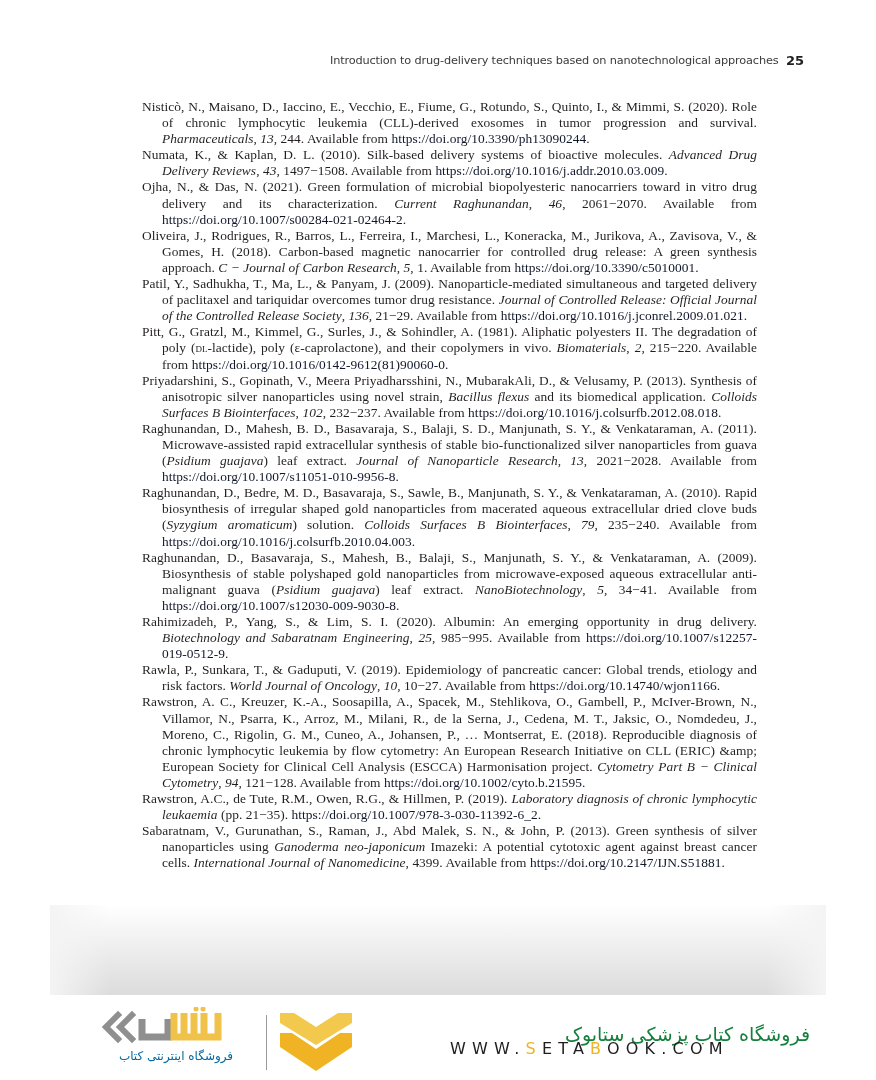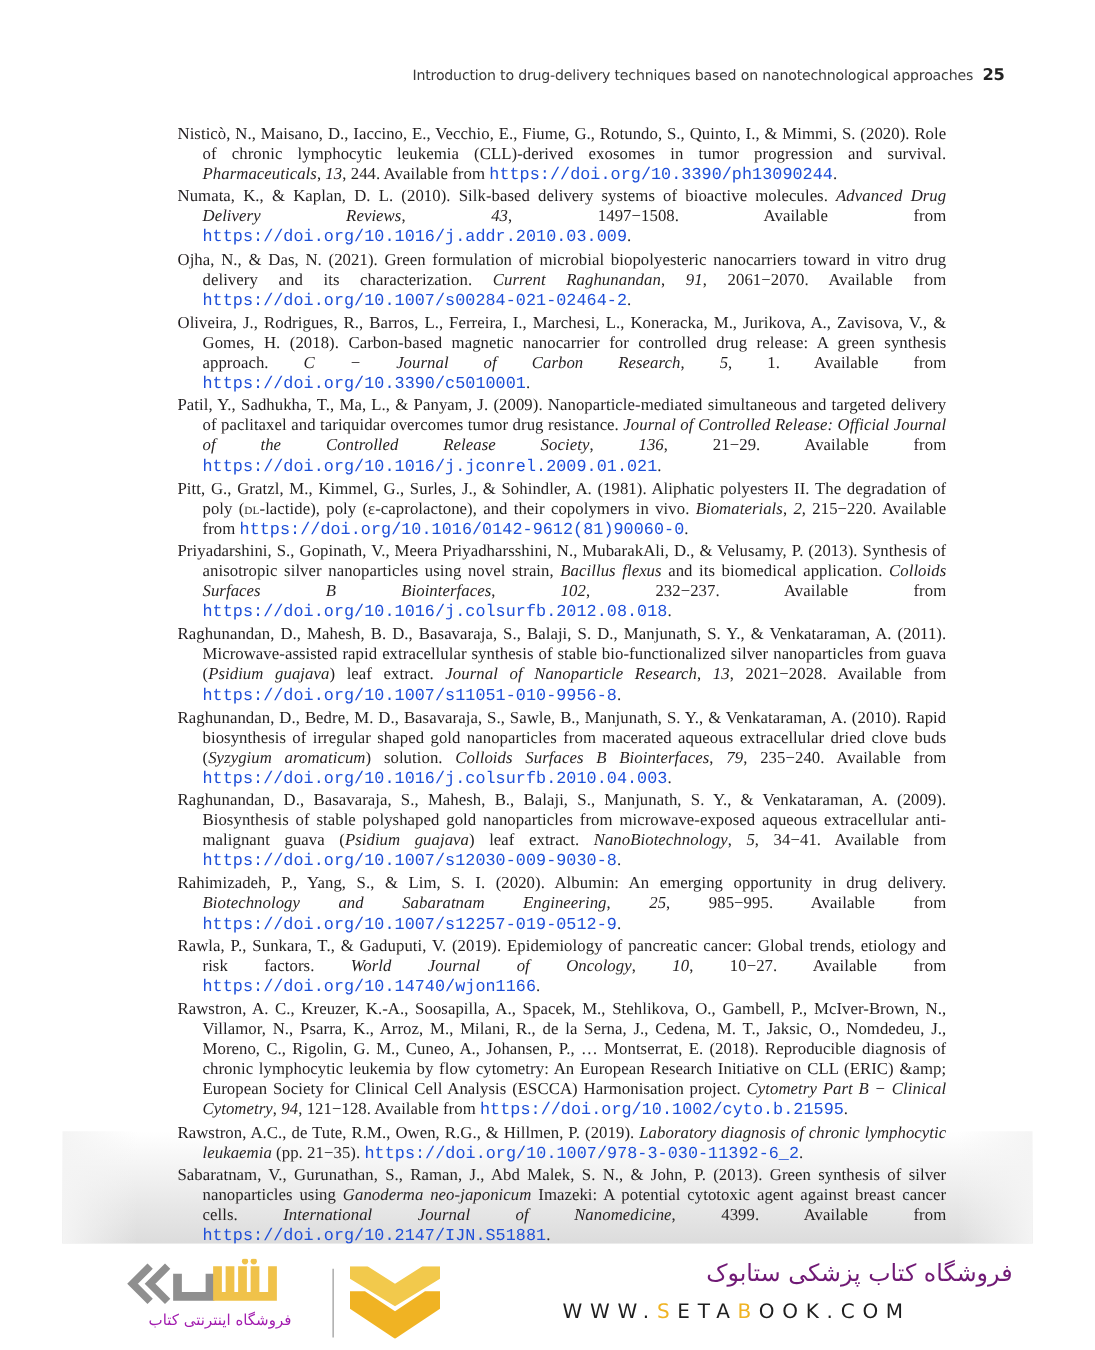--- a/index.html
+++ b/index.html
@@ -36,63 +36,63 @@
 
   .refs {
     position:absolute; left:142px; top:99px; width:615px;
     font-size:13.4px; line-height:16.1px;
     text-align:justify; letter-spacing:0.05px;
   }
   .ref {
     padding-left:20px; text-indent:-20px; margin:0;
   }
   .ref i { }
-  .link { color:#1d4ed8;font-family:Liberation Mono, monospace; }
+  .link { color:#0f172a; }
   .sc { font-variant:small-caps; }
 
   
   .footer { position:absolute; left:0; top:995px; width:876px; height:85px; background:#fff; }
   .fa-title {
-    position:absolute; left:535px; top:13px; width:275px; text-align:right;
-    font-family:"DejaVu Sans", sans-serif; font-size:19px; color:#701a75;
+    position:absolute; left:535px; top:28px; width:275px; text-align:right;
+    font-family:"DejaVu Sans", sans-serif; font-size:19px; color:#15803d;
     direction:rtl;
   }
   .site-url {
     position:absolute; left:450px; top:44px; width:365px;
     font-family:"DejaVu Sans", "Liberation Sans", sans-serif;
     font-size:16px; letter-spacing:6.2px; color:#1e1e1e; white-space:nowrap;
   }
   .site-url .hl { color:#f0b323; }
   .logo { position:absolute; left:88px; top:12px; width:270px; height:65px; }
   .logo-word {
     position:absolute; left:12px; top:0; font-family:"DejaVu Sans", sans-serif;
     font-size:34px; font-weight:bold; line-height:40px; white-space:nowrap;
   }
   .logo-sub {
     position:absolute; left:8px; top:42px; width:160px; text-align:center;
-    font-family:"DejaVu Sans", sans-serif; font-size:12px; color:#a21caf; direction:rtl;
+    font-family:"DejaVu Sans", sans-serif; font-size:12px; color:#0369a1; direction:rtl;
   }
   .logo-divider { position:absolute; left:178px; top:8px; width:1px; height:55px; background:#9a9a9a; }
   .logo-mark { position:absolute; left:192px; top:6px; width:72px; height:58px; }
 </style>
 </head>
 <body>
 
 <div class="page"></div>
 <div class="page-shadow"></div>
 
 <div class="running-head">
   <span>Introduction to drug-delivery techniques based on nanotechnological approaches</span>
   <span class="folio">25</span>
 </div>
 
 <div class="refs" id="refs">
     <p class="ref"><span>Nisticò, N., Maisano, D., Iaccino, E., Vecchio, E., Fiume, G., Rotundo, S., Quinto, I., &amp; Mimmi, S. (2020). Role of chronic lymphocytic leukemia (CLL)-derived exosomes in tumor progression and survival. </span><i>Pharmaceuticals</i><span>, </span><i>13</i><span>, 244. Available from </span><span class="link">https://doi.org/10.3390/ph13090244</span><span>.</span></p>
     <p class="ref"><span>Numata, K., &amp; Kaplan, D. L. (2010). Silk-based delivery systems of bioactive molecules. </span><i>Advanced Drug Delivery Reviews</i><span>, </span><i>43</i><span>, 1497−1508. Available from </span><span class="link">https://doi.org/10.1016/j.addr.2010.03.009</span><span>.</span></p>
-    <p class="ref"><span>Ojha, N., &amp; Das, N. (2021). Green formulation of microbial biopolyesteric nanocarriers toward in vitro drug delivery and its characterization. </span><i>Current Raghunandan</i><span>, </span><i>91</i><span>, 2061−2070. Available from </span><span class="link">https://doi.org/10.1007/s00284-021-02464-2</span><span>.</span></p>
+    <p class="ref"><span>Ojha, N., &amp; Das, N. (2021). Green formulation of microbial biopolyesteric nanocarriers toward in vitro drug delivery and its characterization. </span><i>Current Raghunandan</i><span>, </span><i>46</i><span>, 2061−2070. Available from </span><span class="link">https://doi.org/10.1007/s00284-021-02464-2</span><span>.</span></p>
     <p class="ref"><span>Oliveira, J., Rodrigues, R., Barros, L., Ferreira, I., Marchesi, L., Koneracka, M., Jurikova, A., Zavisova, V., &amp; Gomes, H. (2018). Carbon-based magnetic nanocarrier for controlled drug release: A green synthesis approach. </span><i>C − Journal of Carbon Research</i><span>, </span><i>5</i><span>, 1. Available from </span><span class="link">https://doi.org/10.3390/c5010001</span><span>.</span></p>
     <p class="ref"><span>Patil, Y., Sadhukha, T., Ma, L., &amp; Panyam, J. (2009). Nanoparticle-mediated simultaneous and targeted delivery of paclitaxel and tariquidar overcomes tumor drug resistance. </span><i>Journal of Controlled Release: Official Journal of the Controlled Release Society</i><span>, </span><i>136</i><span>, 21−29. Available from </span><span class="link">https://doi.org/10.1016/j.jconrel.2009.01.021</span><span>.</span></p>
     <p class="ref"><span>Pitt, G., Gratzl, M., Kimmel, G., Surles, J., &amp; Sohindler, A. (1981). Aliphatic polyesters II. The degradation of poly (</span><span class="sc">dl</span><span>-lactide), poly (ε-caprolactone), and their copolymers in vivo. </span><i>Biomaterials</i><span>, </span><i>2</i><span>, 215−220. Available from </span><span class="link">https://doi.org/10.1016/0142-9612(81)90060-0</span><span>.</span></p>
     <p class="ref"><span>Priyadarshini, S., Gopinath, V., Meera Priyadharsshini, N., MubarakAli, D., &amp; Velusamy, P. (2013). Synthesis of anisotropic silver nanoparticles using novel strain, </span><i>Bacillus flexus</i><span> and its biomedical application. </span><i>Colloids Surfaces B Biointerfaces</i><span>, </span><i>102</i><span>, 232−237. Available from </span><span class="link">https://doi.org/10.1016/j.colsurfb.2012.08.018</span><span>.</span></p>
     <p class="ref"><span>Raghunandan, D., Mahesh, B. D., Basavaraja, S., Balaji, S. D., Manjunath, S. Y., &amp; Venkataraman, A. (2011). Microwave-assisted rapid extracellular synthesis of stable bio-functionalized silver nanoparticles from guava (</span><i>Psidium guajava</i><span>) leaf extract. </span><i>Journal of Nanoparticle Research</i><span>, </span><i>13</i><span>, 2021−2028. Available from </span><span class="link">https://doi.org/10.1007/s11051-010-9956-8</span><span>.</span></p>
     <p class="ref"><span>Raghunandan, D., Bedre, M. D., Basavaraja, S., Sawle, B., Manjunath, S. Y., &amp; Venkataraman, A. (2010). Rapid biosynthesis of irregular shaped gold nanoparticles from macerated aqueous extracellular dried clove buds (</span><i>Syzygium aromaticum</i><span>) solution. </span><i>Colloids Surfaces B Biointerfaces</i><span>, </span><i>79</i><span>, 235−240. Available from </span><span class="link">https://doi.org/10.1016/j.colsurfb.2010.04.003</span><span>.</span></p>
     <p class="ref"><span>Raghunandan, D., Basavaraja, S., Mahesh, B., Balaji, S., Manjunath, S. Y., &amp; Venkataraman, A. (2009). Biosynthesis of stable polyshaped gold nanoparticles from microwave-exposed aqueous extracellular anti-malignant guava (</span><i>Psidium guajava</i><span>) leaf extract. </span><i>NanoBiotechnology</i><span>, </span><i>5</i><span>, 34−41. Available from </span><span class="link">https://doi.org/10.1007/s12030-009-9030-8</span><span>.</span></p>
     <p class="ref"><span>Rahimizadeh, P., Yang, S., &amp; Lim, S. I. (2020). Albumin: An emerging opportunity in drug delivery. </span><i>Biotechnology and Sabaratnam Engineering</i><span>, </span><i>25</i><span>, 985−995. Available from </span><span class="link">https://doi.org/10.1007/s12257-019-0512-9</span><span>.</span></p>
     <p class="ref"><span>Rawla, P., Sunkara, T., &amp; Gaduputi, V. (2019). Epidemiology of pancreatic cancer: Global trends, etiology and risk factors. </span><i>World Journal of Oncology</i><span>, </span><i>10</i><span>, 10−27. Available from </span><span class="link">https://doi.org/10.14740/wjon1166</span><span>.</span></p>
     <p class="ref"><span>Rawstron, A. C., Kreuzer, K.-A., Soosapilla, A., Spacek, M., Stehlikova, O., Gambell, P., McIver-Brown, N., Villamor, N., Psarra, K., Arroz, M., Milani, R., de la Serna, J., Cedena, M. T., Jaksic, O., Nomdedeu, J., Moreno, C., Rigolin, G. M., Cuneo, A., Johansen, P., … Montserrat, E. (2018). Reproducible diagnosis of chronic lymphocytic leukemia by flow cytometry: An European Research Initiative on CLL (ERIC) &amp;amp; European Society for Clinical Cell Analysis (ESCCA) Harmonisation project. </span><i>Cytometry Part B − Clinical Cytometry</i><span>, </span><i>94</i><span>, 121−128. Available from </span><span class="link">https://doi.org/10.1002/cyto.b.21595</span><span>.</span></p>

